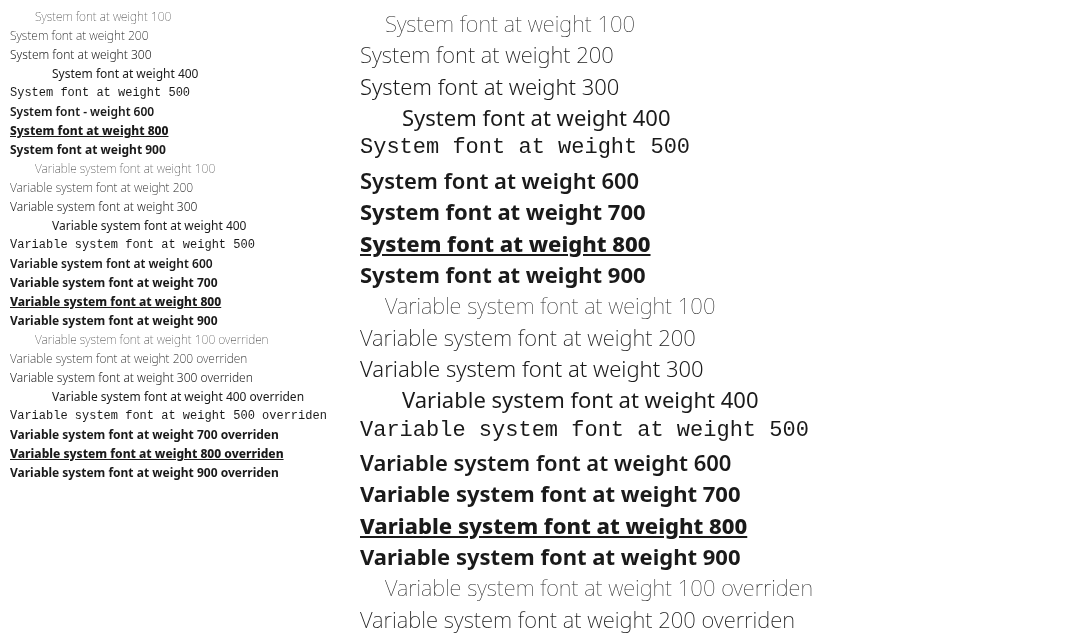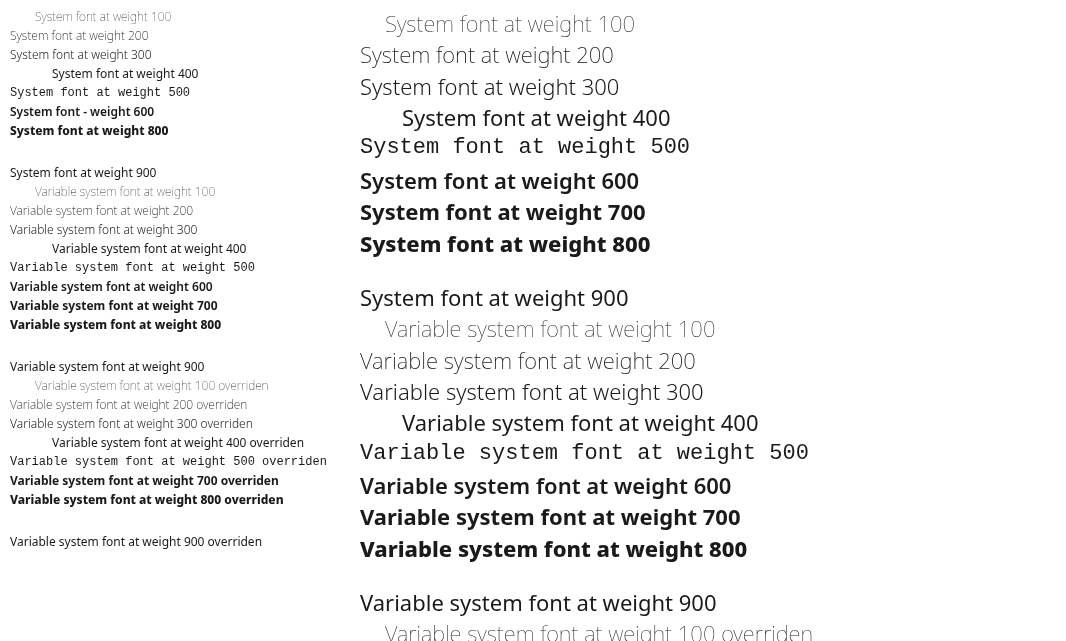--- a/index.html
+++ b/index.html
@@ -27,22 +27,22 @@
       line-height: 1.45;
       color: #1a1a1a;
     }
     .w100 { font-weight: 100; margin-left: 25px; }
     .w200 { font-weight: 200; }
     .w300 { font-weight: 300; }
     .w400 { font-weight: 400; margin-left: 42px; }
     .w500 { font-weight: 500; font-family: Liberation Mono, monospace; }
     .w600 { font-weight: 600; }
     .w700 { font-weight: 700; }
-    .w800 { font-weight: 800; }
-    .w900 { font-weight: 400; margin-top: 23px; }
+    .w800 { font-weight: 800; text-decoration: underline; }
+    .w900 { font-weight: 700; }
 
     .column-right .font-line {
       font-size: 22px;
       line-height: 1.38;
     }
     .column-left .font-line {
       font-size: 12px;
       line-height: 1.5;
     }
   </style>

